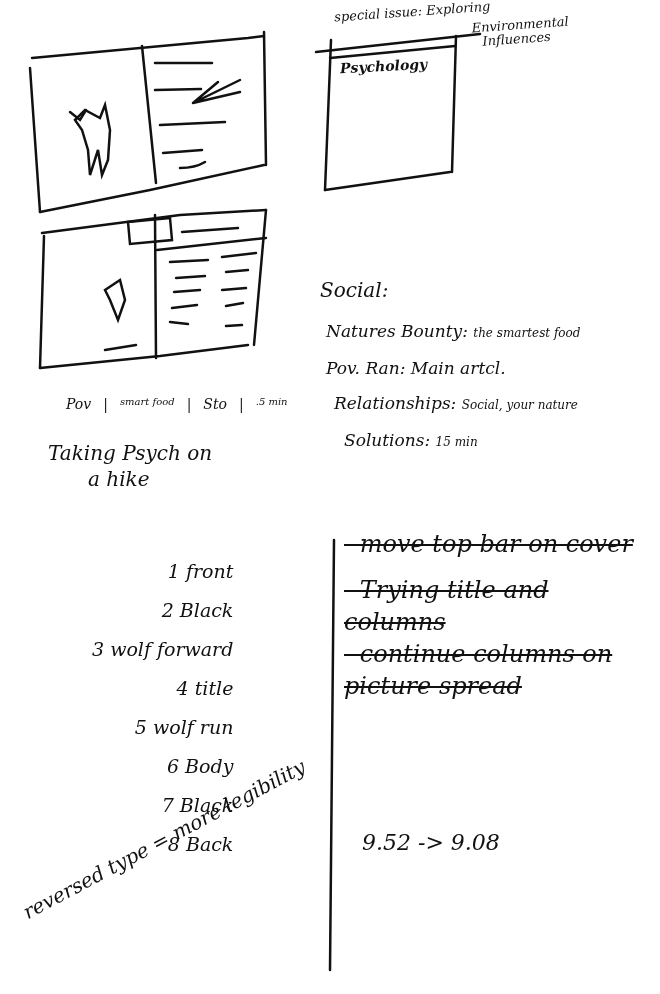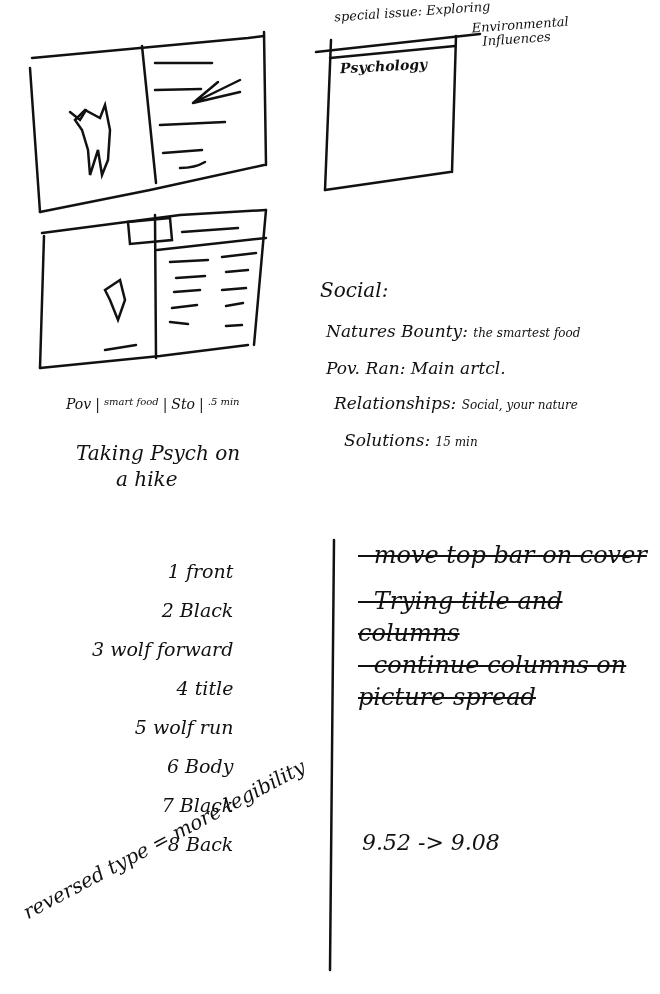--- a/index.html
+++ b/index.html
@@ -65,31 +65,31 @@
   </g>
 </svg>
 
 <div class="abs hand" style="left:334px;top:4px;font-size:13px;transform:rotate(-4deg);">special issue: Exploring</div>
 <div class="abs hand" style="left:472px;top:18px;font-size:13px;line-height:14px;transform:rotate(-4deg);">
   <div>Environmental</div>
   <div style="padding-left:10px">Influences</div>
 </div>
 <div class="abs hand" style="left:340px;top:58px;font-size:14px;font-weight:bold;transform:rotate(-3deg);">Psychology</div>
 
-<div class="abs hand" style="left:66px;top:396px;font-size:14px;display:flex;gap:4px;">
+<div class="abs hand" style="left:66px;top:396px;font-size:14px;display:flex;gap:12px;">
   <span>Pov</span>
   <span>|</span>
   <span style="font-size:10px">smart food</span>
   <span>|</span>
   <span>Sto</span>
   <span>|</span>
   <span style="font-size:10px">.5 min</span>
 </div>
 
-<div class="abs hand" style="left:48px;top:440px;font-size:20px;line-height:26px;margin-left:28px;">
+<div class="abs hand" style="left:48px;top:440px;font-size:20px;line-height:26px;">
   <div>Taking Psych on</div>
   <div style="padding-left:40px">a hike</div>
 </div>
 
 <div class="abs hand" style="left:320px;top:278px;font-size:20px;">Social:</div>
 <div class="abs hand" style="left:326px;top:314px;font-size:17px;line-height:35px;">
   <div><span>Natures Bounty:</span> <span style="font-size:12px">the smartest food</span></div>
   <div><span>Pov. Ran: Main artcl.</span></div>
   <div style="padding-left:8px"><span>Relationships:</span> <span style="font-size:12px">Social, your nature</span></div>
   <div style="padding-left:18px"><span>Solutions:</span> <span style="font-size:12px">15 min</span></div>
@@ -99,20 +99,20 @@
   <div>1 front</div>
   <div>2 Black</div>
   <div>3 wolf forward</div>
   <div>4 title</div>
   <div>5 wolf run</div>
   <div>6 Body</div>
   <div>7 Black</div>
   <div>8 Back</div>
 </div>
 
-<div class="abs hand" style="left:344px;top:539px;width:300px;font-size:24px;line-height:32px;white-space:normal;margin-left:14px;">
+<div class="abs hand" style="left:344px;top:528px;width:300px;font-size:24px;line-height:32px;white-space:normal;">
   <div class="strike" style="margin-bottom:14px">- move top bar on cover</div>
   <div class="strike">- Trying title and columns</div>
   <div class="strike" style="margin-bottom:14px">- continue columns on picture spread</div>
 </div>
 <div class="abs hand" style="left:362px;top:830px;font-size:22px;">9.52 -&gt; 9.08</div>
 
 <div class="abs hand" style="left:30px;top:900px;font-size:20px;transform:rotate(-28deg);transform-origin:left bottom;">reversed type = more legibility</div>
 
 </body></html>

